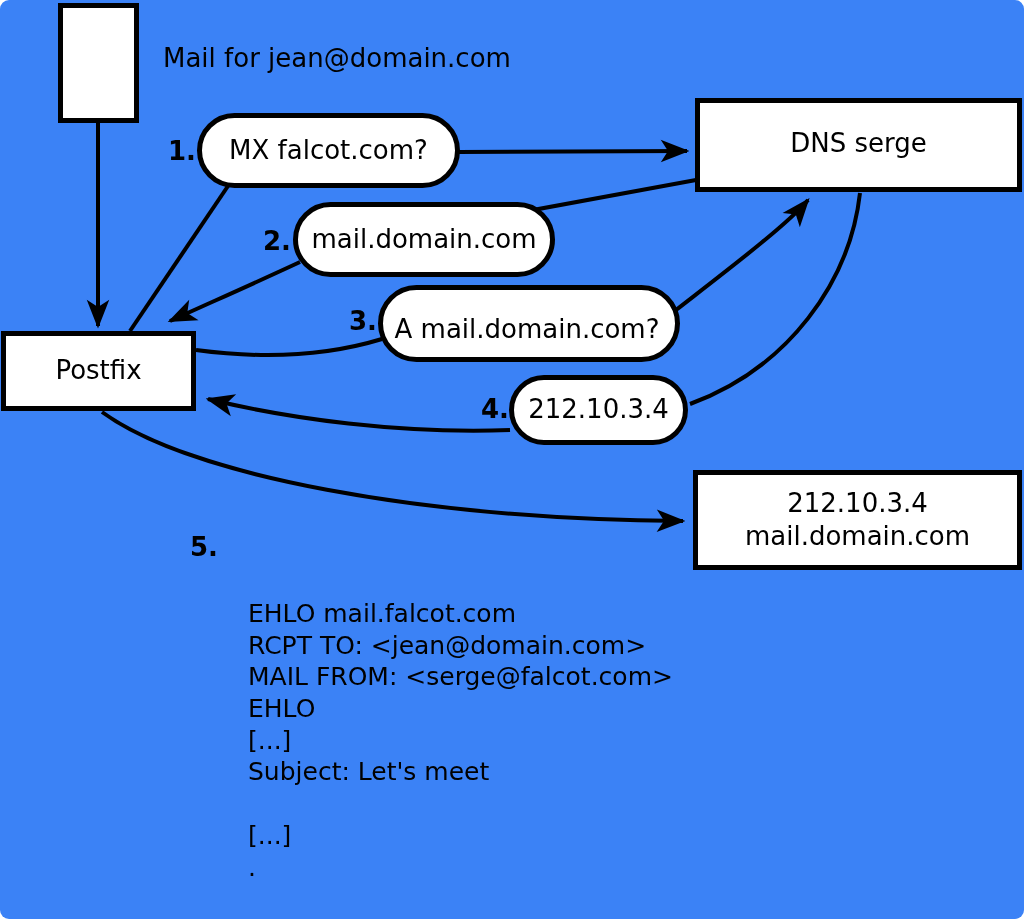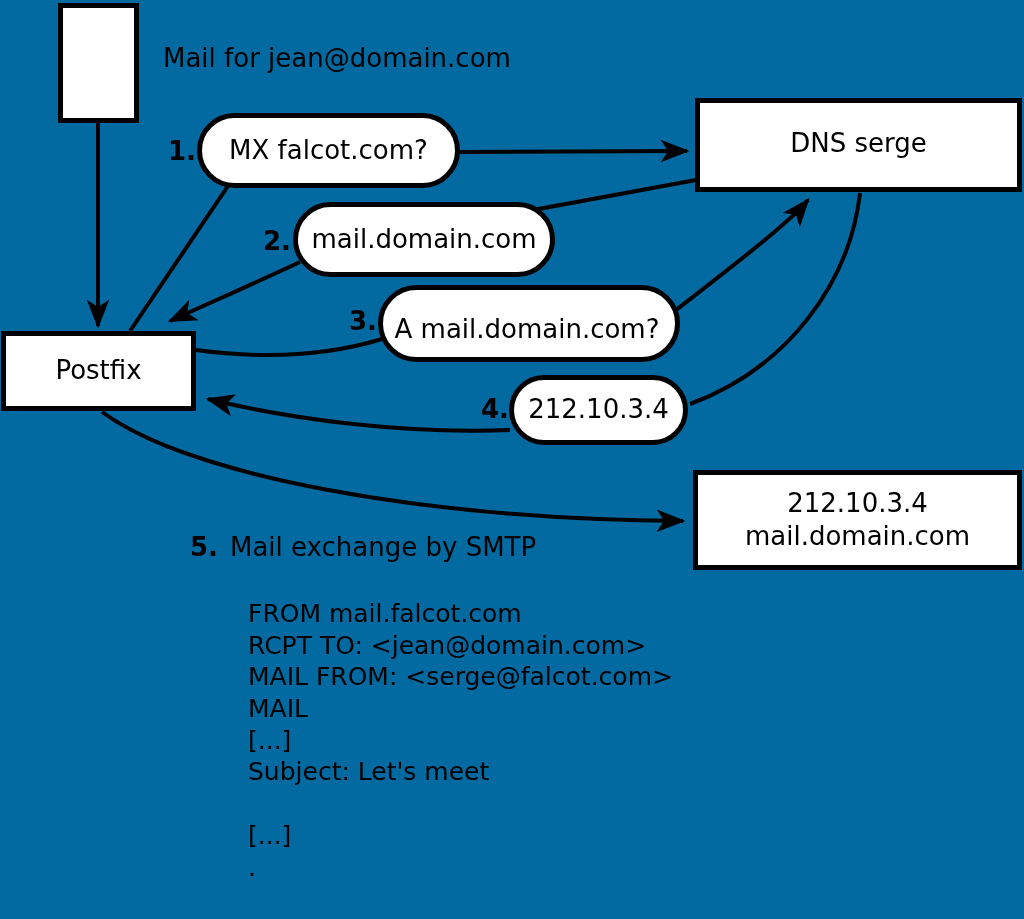--- a/index.html
+++ b/index.html
@@ -4,24 +4,25 @@
 <style>
   html, body {
     margin: 0;
     padding: 0;
     background: #ffffff;
   }
   .canvas {
     position: relative;
     width: 1024px;
     height: 919px;
-    background: #0369a1;
+    background: #3b82f6;
     overflow: hidden;
     font-family: "DejaVu Sans", sans-serif;
     color: #000000;
+    border-radius: 9px;
   }
   .diagram-svg {
     position: absolute;
     left: 0;
     top: 0;
     width: 1024px;
     height: 919px;
   }
   .label {
     position: absolute;
@@ -107,27 +108,26 @@
   <div class="label right step-number" style="left:215px; top:226px; width:76px; height:32px;">2.</div>
   <div class="label right step-number" style="left:301px; top:306px; width:76px; height:32px;">3.</div>
   <div class="label right step-number" style="left:433px; top:394px; width:76px; height:32px;">4.</div>
   <div class="label right step-number" style="left:142px; top:532px; width:76px; height:32px;">5.</div>
 
   <div class="label" style="left:197px; top:113px; width:263px; height:75px;">MX falcot.com?</div>
   <div class="label" style="left:293px; top:202px; width:262px; height:75px;">mail.domain.com</div>
   <div class="label" style="left:376px; top:285px; width:302px; height:89px;">A mail.domain.com?</div>
   <div class="label" style="left:509px; top:375px; width:179px; height:70px;">212.10.3.4</div>
 
-  <div class="label left" style="left:230px; top:532px; width:330px; height:32px;">Mail exchange by SMTP</div>
 
   <div class="smtp-block">
-    <div class="smtp-line">FROM mail.falcot.com</div>
+    <div class="smtp-line">EHLO mail.falcot.com</div>
     <div class="smtp-line">RCPT TO: &lt;jean@domain.com&gt;</div>
     <div class="smtp-line">MAIL FROM: &lt;serge@falcot.com&gt;</div>
-    <div class="smtp-line">MAIL</div>
+    <div class="smtp-line">EHLO</div>
     <div class="smtp-line">[...]</div>
     <div class="smtp-line">Subject: Let's meet</div>
     <div class="smtp-line"></div>
     <div class="smtp-line">[...]</div>
     <div class="smtp-line">.</div>
   </div>
 
 </div>
 
 </body></html>

